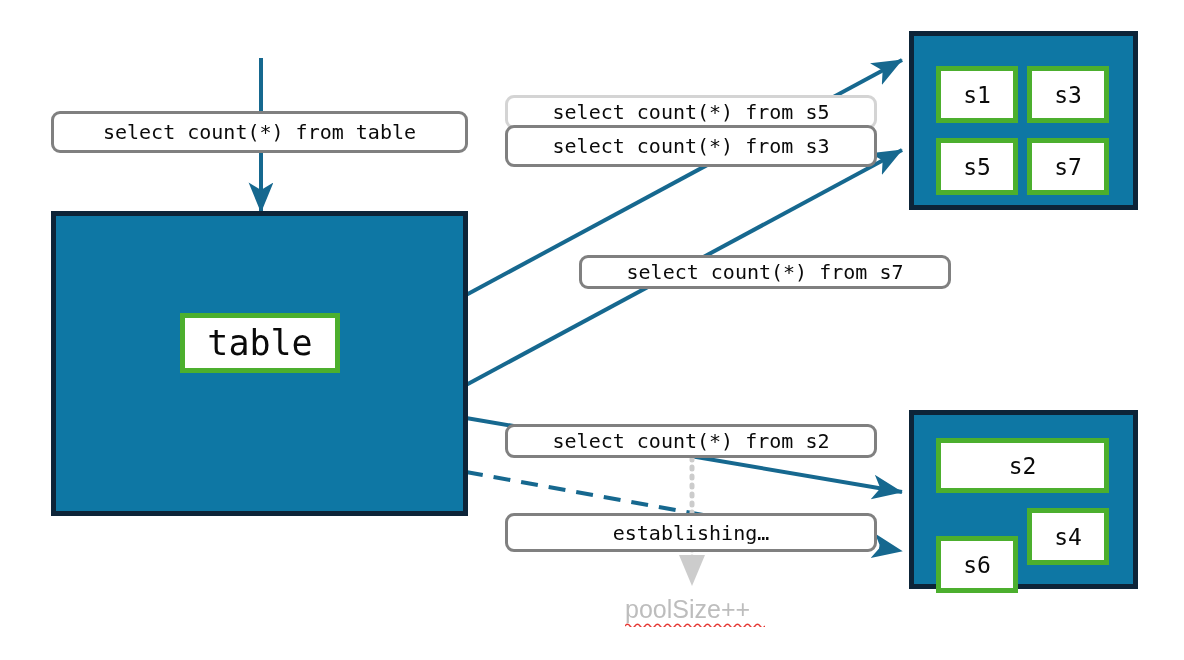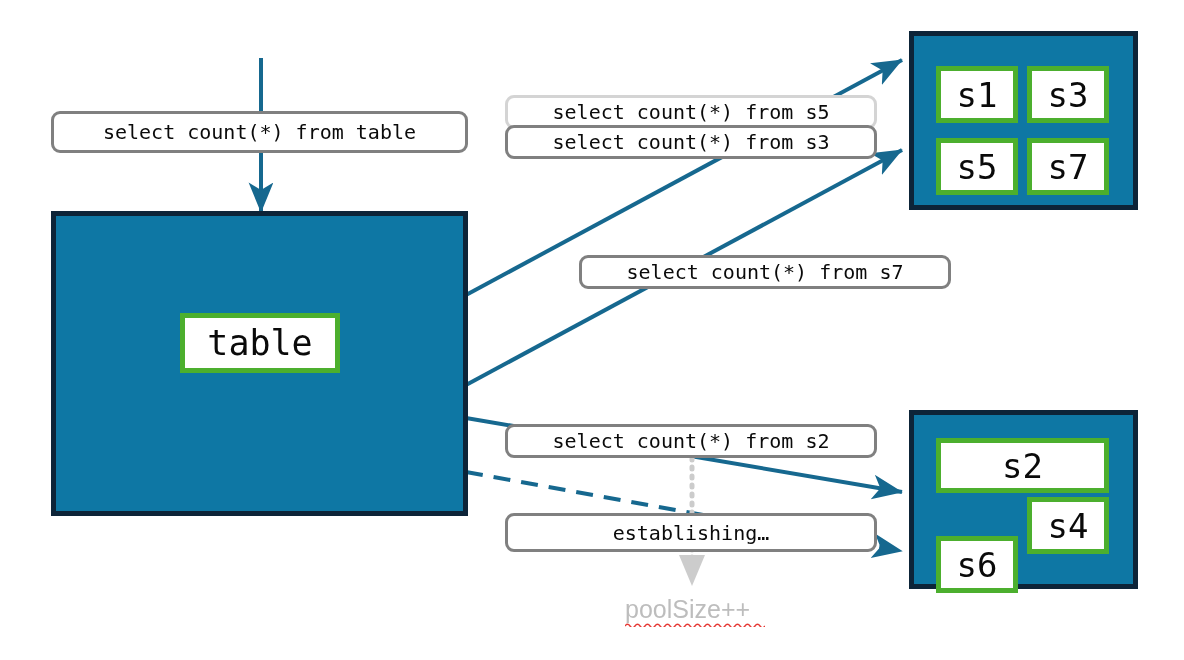--- a/index.html
+++ b/index.html
@@ -36,21 +36,21 @@
     background: #ffffff;
     border: 5px solid #4caf2e;
     box-sizing: border-box;
     display: flex;
     align-items: center;
     justify-content: center;
     color: #0a0a0a;
     font-family: "DejaVu Sans Mono", "Liberation Mono", monospace;
   }
   .node-lg { font-size: 35px; }
-  .node-sm { font-size: 34px; }
+  .node-sm { font-size: 23px; }
   
   .msg {
     position: absolute;
     background: #ffffff;
     border: 3px solid #808080;
     border-radius: 9px;
     box-sizing: border-box;
     display: flex;
     align-items: center;
     justify-content: center;
@@ -124,33 +124,33 @@
     <span>s7</span>
   </div>
 
   <div class="teal-box" style="left:909px; top:410px; width:229px; height:179px;"></div>
   <div class="node node-sm" style="left:936px; top:438px; width:173px; height:55px;">
     <span>s2</span>
   </div>
   <div class="node node-sm" style="left:936px; top:508px; width:82px; height:57px;margin-top:28px;">
     <span>s6</span>
   </div>
-  <div class="node node-sm" style="left:1027px; top:497px; width:82px; height:57px;">
+  <div class="node node-sm" style="left:1027px; top:508px; width:82px; height:57px;">
     <span>s4</span>
   </div>
 
   <div class="msg" style="left:51px; top:111px; width:417px; height:42px;">
     <span>select count(*) from table</span>
   </div>
 
   <div class="msg faded" style="left:505px; top:95px; width:372px; height:34px;">
     <span>select count(*) from s5</span>
   </div>
 
-  <div class="msg" style="left:505px; top:125px; width:372px; height:34px;">
+  <div class="msg" style="left:505px; top:125px; width:372px; height:42px;">
     <span>select count(*) from s3</span>
   </div>
 
   <div class="msg" style="left:579px; top:255px; width:372px; height:34px;">
     <span>select count(*) from s7</span>
   </div>
 
   <div class="msg" style="left:505px; top:424px; width:372px; height:34px;">
     <span>select count(*) from s2</span>
   </div>

